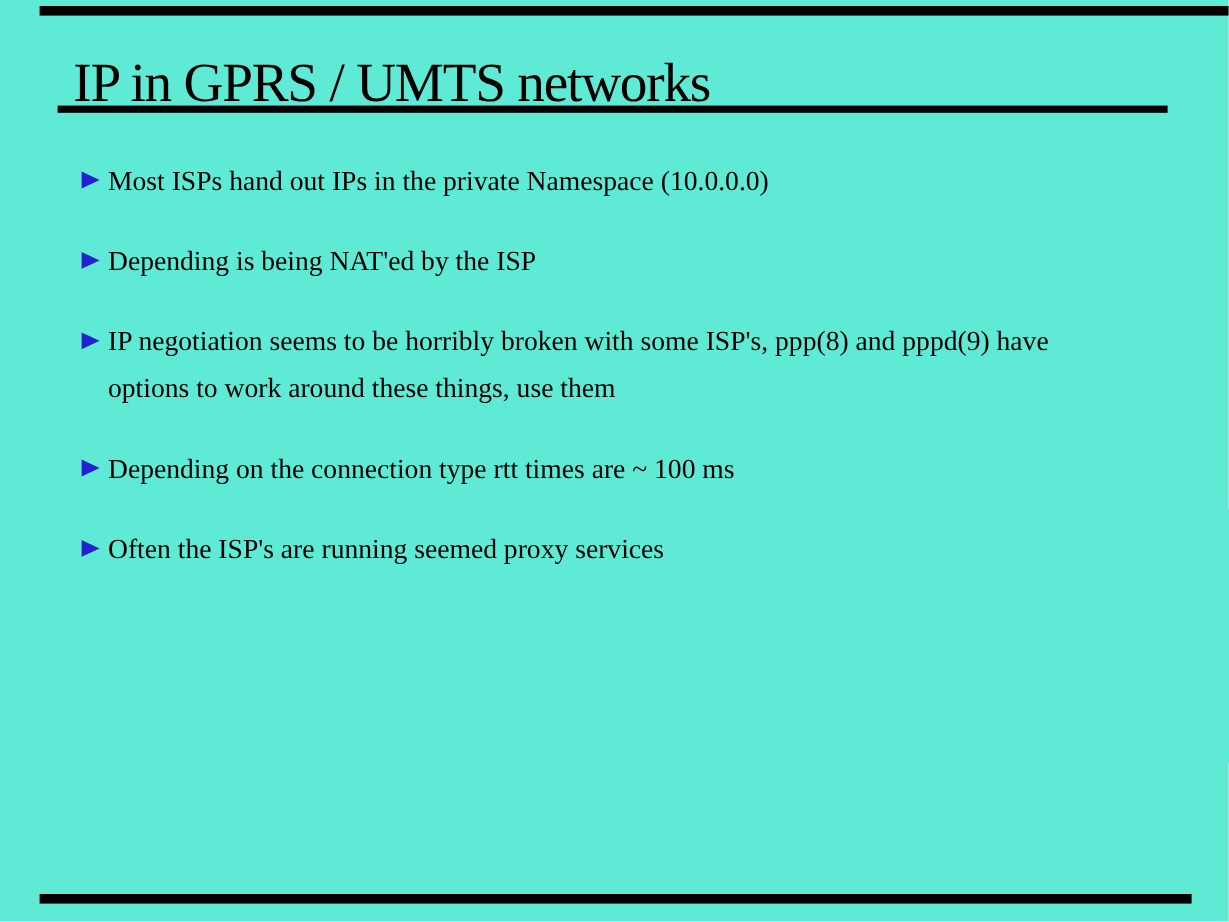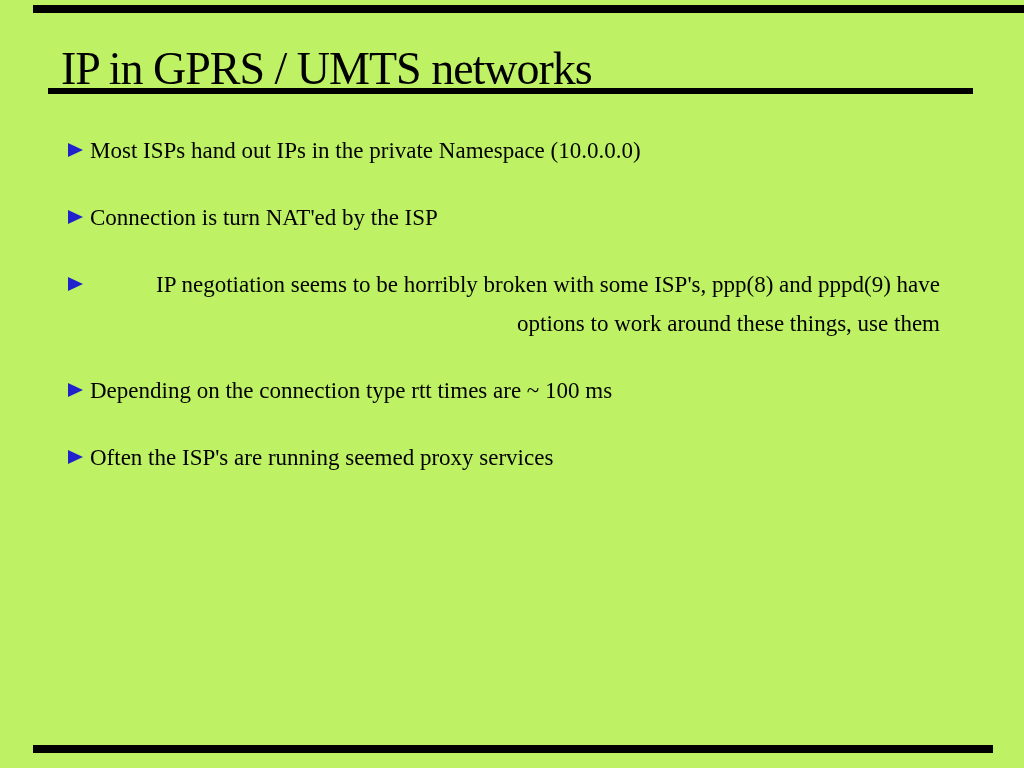--- a/index.html
+++ b/index.html
@@ -4,21 +4,21 @@
 <style>
   html, body {
     margin: 0;
     padding: 0;
     background: #ffffff;
   }
   .slide {
     position: relative;
     width: 1024px;
     height: 768px;
-    background: #bef264;
+    background: #5eead4;
     overflow: hidden;
     font-family: "Liberation Serif", "DejaVu Serif", serif;
     color: #000000;
   }
   .top-bar {
     position: absolute;
     left: 33px;
     top: 5px;
     width: 991px;
     height: 8px;
@@ -55,21 +55,20 @@
   .content {
     position: absolute;
     left: 68px;
     top: 131px;
     width: 880px;
   }
   .bullet-item {
     display: flex;
     align-items: flex-start;
     margin: 0 0 28px 0;
-    text-align: right;
   }
   .tri {
     flex: 0 0 auto;
     width: 0;
     height: 0;
     border-left: 15px solid #2222cc;
     border-top: 7px solid transparent;
     border-bottom: 7px solid transparent;
     margin-top: 12px;
     margin-right: 7px;
@@ -93,21 +92,21 @@
 
   <div class="content">
 
     <div class="bullet-item">
       <span class="tri" style="border-left-color: rgb(34, 34, 204);"></span>
       <span class="bullet-text">Most ISPs hand out IPs in the private Namespace (10.0.0.0)</span>
     </div>
 
     <div class="bullet-item">
       <span class="tri" style="border-left-color: rgb(34, 34, 204);"></span>
-      <span class="bullet-text">Connection is turn NAT'ed by the ISP</span>
+      <span class="bullet-text">Depending is being NAT'ed by the ISP</span>
     </div>
 
     <div class="bullet-item">
       <span class="tri" style="border-left-color: rgb(34, 34, 204);"></span>
       <span class="bullet-text">IP negotiation seems to be horribly broken with some ISP's, ppp(8) and pppd(9) have options to work around these things, use them</span>
     </div>
 
 
     <div class="bullet-item">
       <span class="tri" style="border-left-color: rgb(34, 34, 204);"></span>

